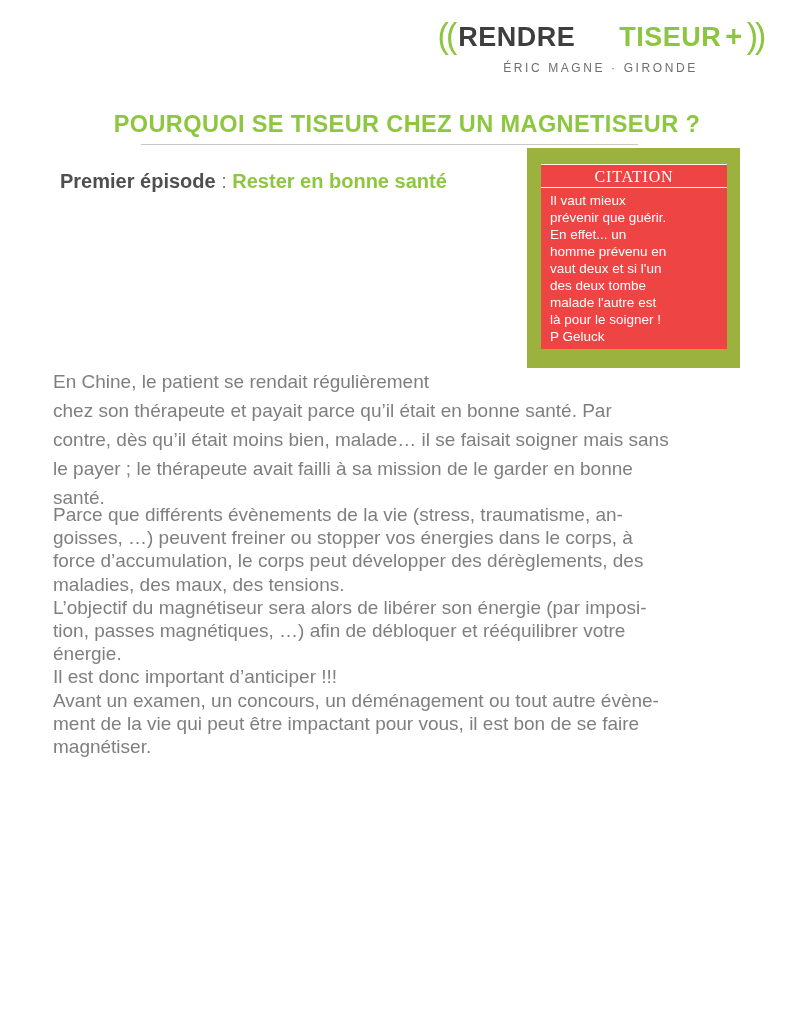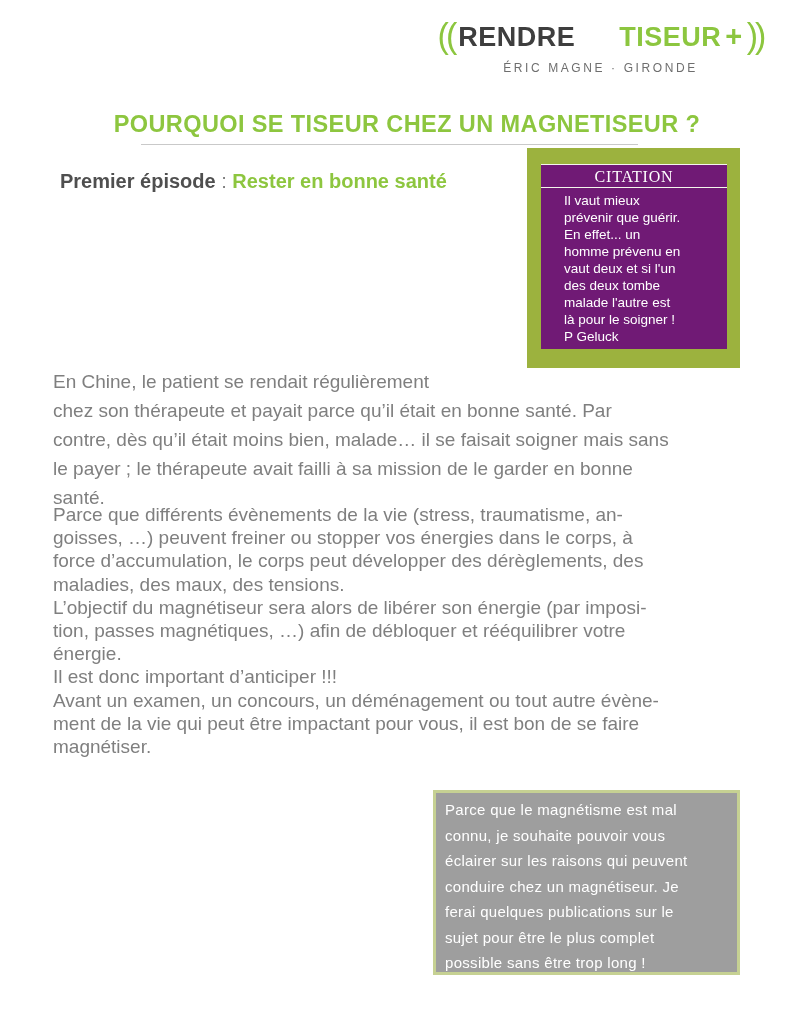--- a/index.html
+++ b/index.html
@@ -79,39 +79,38 @@
     left: 527px;
     top: 148px;
     width: 213px;
     height: 220px;
     background: #9cb23e;
     padding: 16px 13px 19px 14px;
   }
   .citation-inner {
     width: 100%;
     height: 100%;
-    background: #701a75;
+    background: #ef4444;
     border-top: 1px solid #f4f6ec;
   }
   .citation-title {
     font-family: "Liberation Serif", serif;
     color: #ffffff;
     font-size: 16px;
     letter-spacing: 0.8px;
     text-align: center;
     padding: 3px 0 1px 0;
     border-bottom: 1px solid #f4f6ec;
   }
   .citation-text {
     color: #ffffff;
     font-size: 13.5px;
     line-height: 17px;
     padding: 4px 4px 0 9px;
     white-space: pre-line;
-    margin-left: 14px;
   }
 
   
   .episode {
     position: absolute;
     left: 60px;
     top: 168px;
     font-size: 20px;
     line-height: 26px;
     white-space: nowrap;
@@ -202,23 +201,14 @@
 force d’accumulation, le corps peut développer des dérèglements, des
 maladies, des maux, des tensions.
 L’objectif du magnétiseur sera alors de libérer son énergie (par imposi-
 tion, passes magnétiques, …) afin de débloquer et rééquilibrer votre
 énergie.
 Il est donc important d’anticiper !!!
 Avant un examen, un concours, un déménagement ou tout autre évène-
 ment de la vie qui peut être impactant pour vous, il est bon de se faire
 magnétiser.</p>
 
-  <aside class="note-box">
-    <div class="note-text">Parce que le magnétisme est mal
-connu, je souhaite pouvoir vous
-éclairer sur les raisons qui peuvent
-conduire chez un magnétiseur. Je
-ferai quelques publications sur le
-sujet pour être le plus complet
-possible sans être trop long !</div>
-  </aside>
 
 </div>
 
 </body></html>

